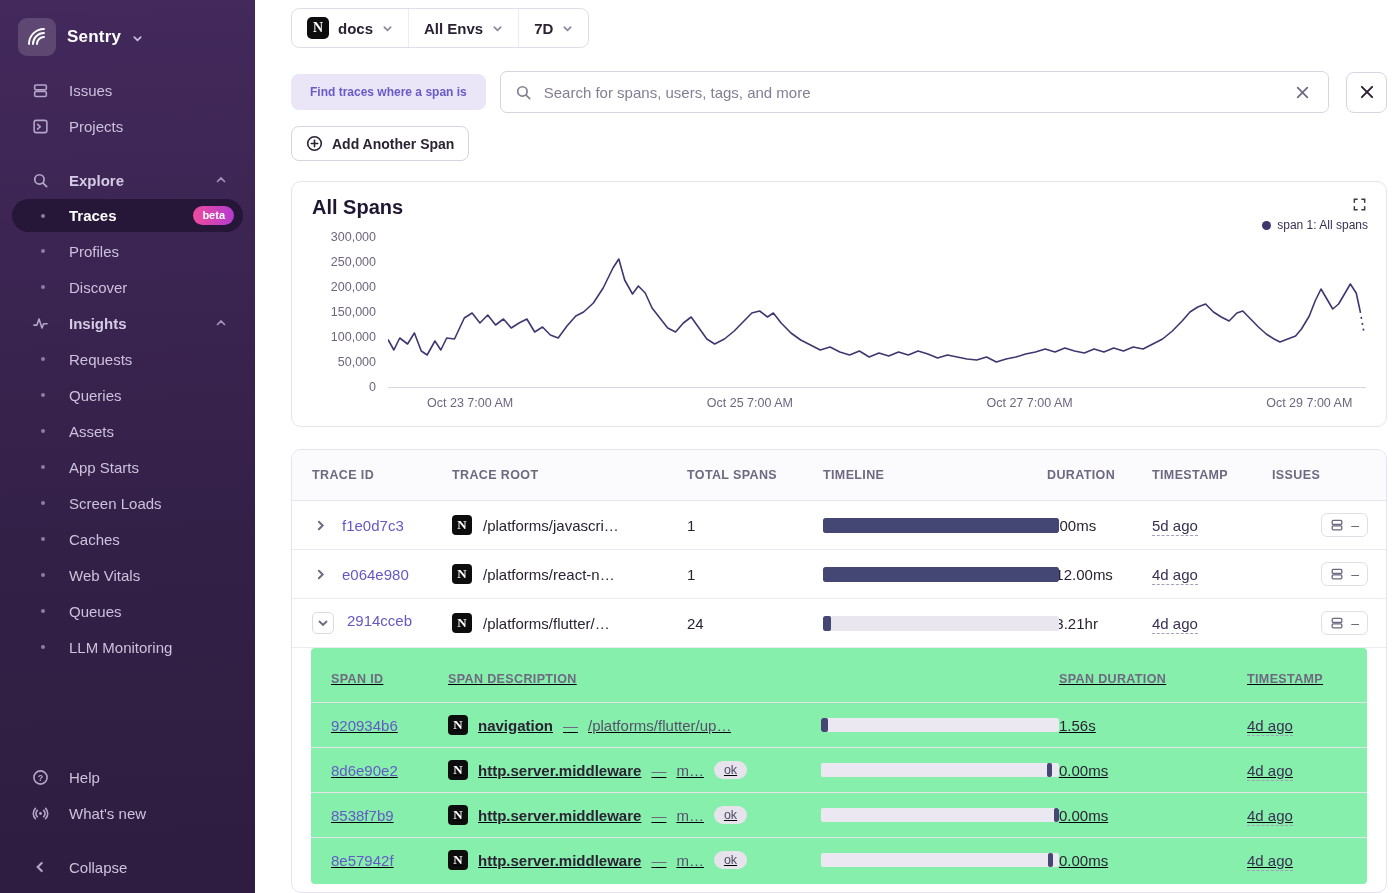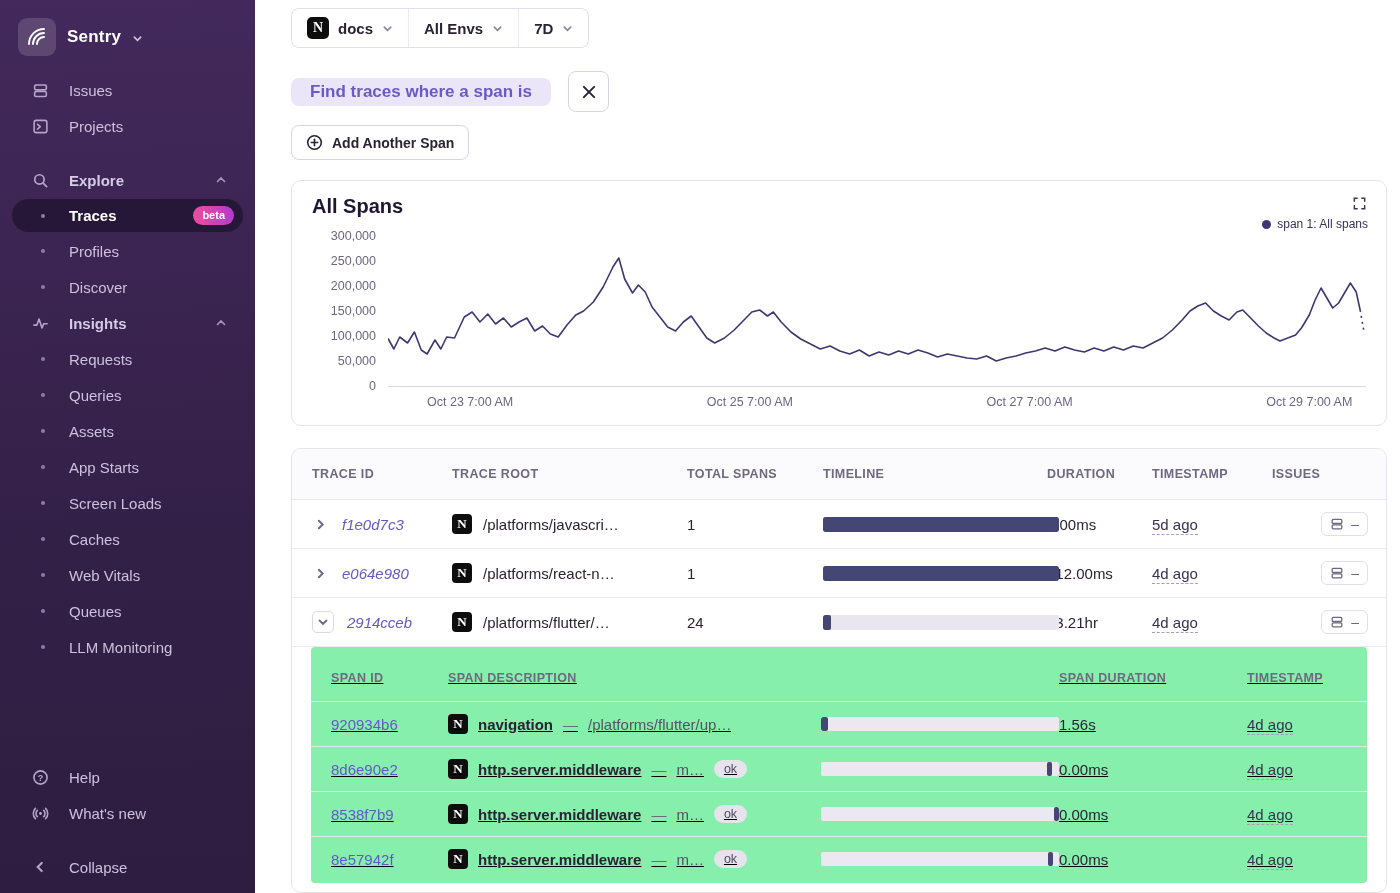--- a/index.html
+++ b/index.html
@@ -27,21 +27,21 @@
   .main{flex:1;display:flex;flex-direction:column;padding:8px 13px 0 36px;box-sizing:border-box;min-width:0;overflow:hidden;}
   .seg-group{display:inline-flex;align-self:flex-start;align-items:stretch;border:1px solid #e2ddeb;border-radius:8px;height:40px;background:#fff;box-sizing:border-box;}
   .seg{display:flex;align-items:center;gap:9px;padding:0 15px;font-weight:600;font-size:15px;color:#2b2233;cursor:pointer;}
   .seg + .seg{border-left:1px solid #edeaf3;}
   .nicon{width:22px;height:22px;background:#0d0d0d;color:#fff;border-radius:5px;display:flex;align-items:center;justify-content:center;
     font-weight:700;font-size:14px;font-family:"Liberation Serif",serif;flex-shrink:0;}
   .nicon-sm{width:20px;height:20px;font-size:13px;border-radius:4px;}
   .chev-dn{color:#8d8499;}
   
   .search-row{display:flex;align-items:center;margin-top:23px;}
-  .chip{background:#ebe6f7;color:#6a5ac8;font-weight:600;font-size:17px;height:28px;display:flex;align-items:center;
+  .chip{background:#ebe6f7;color:#6a5ac8;font-weight:600;font-size:12px;height:36px;display:flex;align-items:center;
     padding:0 19px;border-radius:8px;flex-shrink:0;cursor:pointer;}
   .searchbox{flex:1;margin-left:14px;height:42px;border:1px solid #d9d3e4;border-radius:7px;display:flex;align-items:center;
     padding:0 14px;gap:10px;box-sizing:border-box;background:#fff;}
   .searchbox input{border:none;outline:none;flex:1;font-size:15px;color:#2b2233;background:transparent;font-family:inherit;}
   .searchbox input::placeholder{color:#847d93;}
   .icon-btn{background:none;border:none;padding:4px;cursor:pointer;color:#6f6880;display:flex;align-items:center;}
   .close-btn{width:41px;height:41px;border:1px solid #d9d3e4;border-radius:8px;margin-left:17px;background:#fff;
     display:flex;align-items:center;justify-content:center;cursor:pointer;color:#2b2233;flex-shrink:0;}
   .add-span{margin-top:13px;align-self:flex-start;display:inline-flex;align-items:center;gap:9px;border:1px solid #d9d3e4;
     border-radius:8px;height:35px;padding:0 14px;background:#fff;font-weight:700;font-size:14px;color:#2b2233;cursor:pointer;font-family:inherit;}
@@ -61,21 +61,21 @@
   .xlabels{position:relative;height:20px;margin-top:8px;font-size:12.5px;color:#6e6680;}
   .xlabels span{position:absolute;transform:translateX(-50%);white-space:nowrap;}
   .xl0{left:8.4%;} .xl1{left:37%;} .xl2{left:65.6%;} .xl3{left:94.2%;}
   
   .table-card{margin-top:22px;border:1px solid #e6e2ee;border-radius:10px;overflow:hidden;flex:1;min-height:0;background:#fff;display:flex;flex-direction:column;}
   .t-head,.t-row{display:grid;grid-template-columns:140px 235px 90px 270px 105px 120px 96px;align-items:center;padding:0 20px;}
   .t-head{height:50px;background:#fbfafd;border-bottom:1px solid #e9e5f0;color:#6e6880;font-size:12.5px;font-weight:700;letter-spacing:.03em;}
   .t-row{height:48px;border-bottom:1px solid #edeaf3;font-size:15px;color:#2b2233;}
   .al-r{}
   .timeline-h{padding-left:46px;}
-  .trace-cell{display:flex;align-items:center;gap:13px;font-style:italic;}
+  .trace-cell{display:flex;align-items:flex-start;gap:13px;}
   .chev-btn{background:none;border:none;cursor:pointer;color:#6e6880;display:flex;align-items:center;padding:2px;}
   .chev-btn.boxed{border:1px solid #ddd8e6;border-radius:5px;width:22px;height:22px;justify-content:center;}
   .link{color:#6459c5;text-decoration:none;cursor:pointer;}
   .root-cell{display:flex;align-items:center;gap:11px;min-width:0;}
   .root-text{white-space:nowrap;overflow:hidden;text-overflow:ellipsis;}
   .bar-track{height:15px;background:#e9e6ef;border-radius:2px;position:relative;width:236px;margin-left:46px;overflow:hidden;}
   .bar-fill{position:absolute;top:0;bottom:0;background:#444674;border-radius:2px;}
   .ts-link{color:#3a3152;border-bottom:1px dashed #a89ebb;padding-bottom:1px;cursor:pointer;}
   .issues-cell{display:flex;justify-content:flex-end;}
   .issues-pill{display:flex;align-items:center;gap:7px;border:1px solid #e2deea;border-radius:6px;padding:3px 8px;color:#6e6880;cursor:pointer;background:#fff;font-size:14px;}
@@ -260,20 +260,33 @@
       <div class="seg">
         <span>7D</span>
         <svg class="chev-dn" width="11" height="11" viewBox="0 0 12 12" fill="none" stroke="currentColor" stroke-width="1.8" stroke-linecap="round">
             <polyline points="2.5,4.5 6,8 9.5,4.5"></polyline>
           </svg>
       </div>
     </div>
 
     <div class="search-row">
       <div class="chip">Find traces where a span is</div>
+      <div class="searchbox">
+        <svg width="17" height="17" viewBox="0 0 16 16" fill="none" stroke="#847d93" stroke-width="1.6" stroke-linecap="round">
+            <circle cx="7" cy="7" r="4.4"></circle>
+            <line x1="10.4" y1="10.4" x2="13.8" y2="13.8"></line>
+          </svg>
+        <input placeholder="Search for spans, users, tags, and more" style="">
+        <button class="icon-btn">
+          <svg width="15" height="15" viewBox="0 0 14 14" fill="none" stroke="currentColor" stroke-width="1.6" stroke-linecap="round">
+              <line x1="2.5" y1="2.5" x2="11.5" y2="11.5"></line>
+              <line x1="11.5" y1="2.5" x2="2.5" y2="11.5"></line>
+            </svg>
+        </button>
+      </div>
       <button class="close-btn">
         <svg width="16" height="16" viewBox="0 0 14 14" fill="none" stroke="currentColor" stroke-width="1.7" stroke-linecap="round">
             <line x1="2.5" y1="2.5" x2="11.5" y2="11.5"></line>
             <line x1="11.5" y1="2.5" x2="2.5" y2="11.5"></line>
           </svg>
       </button>
     </div>
 
     <button class="add-span">
       <span class="ico">

